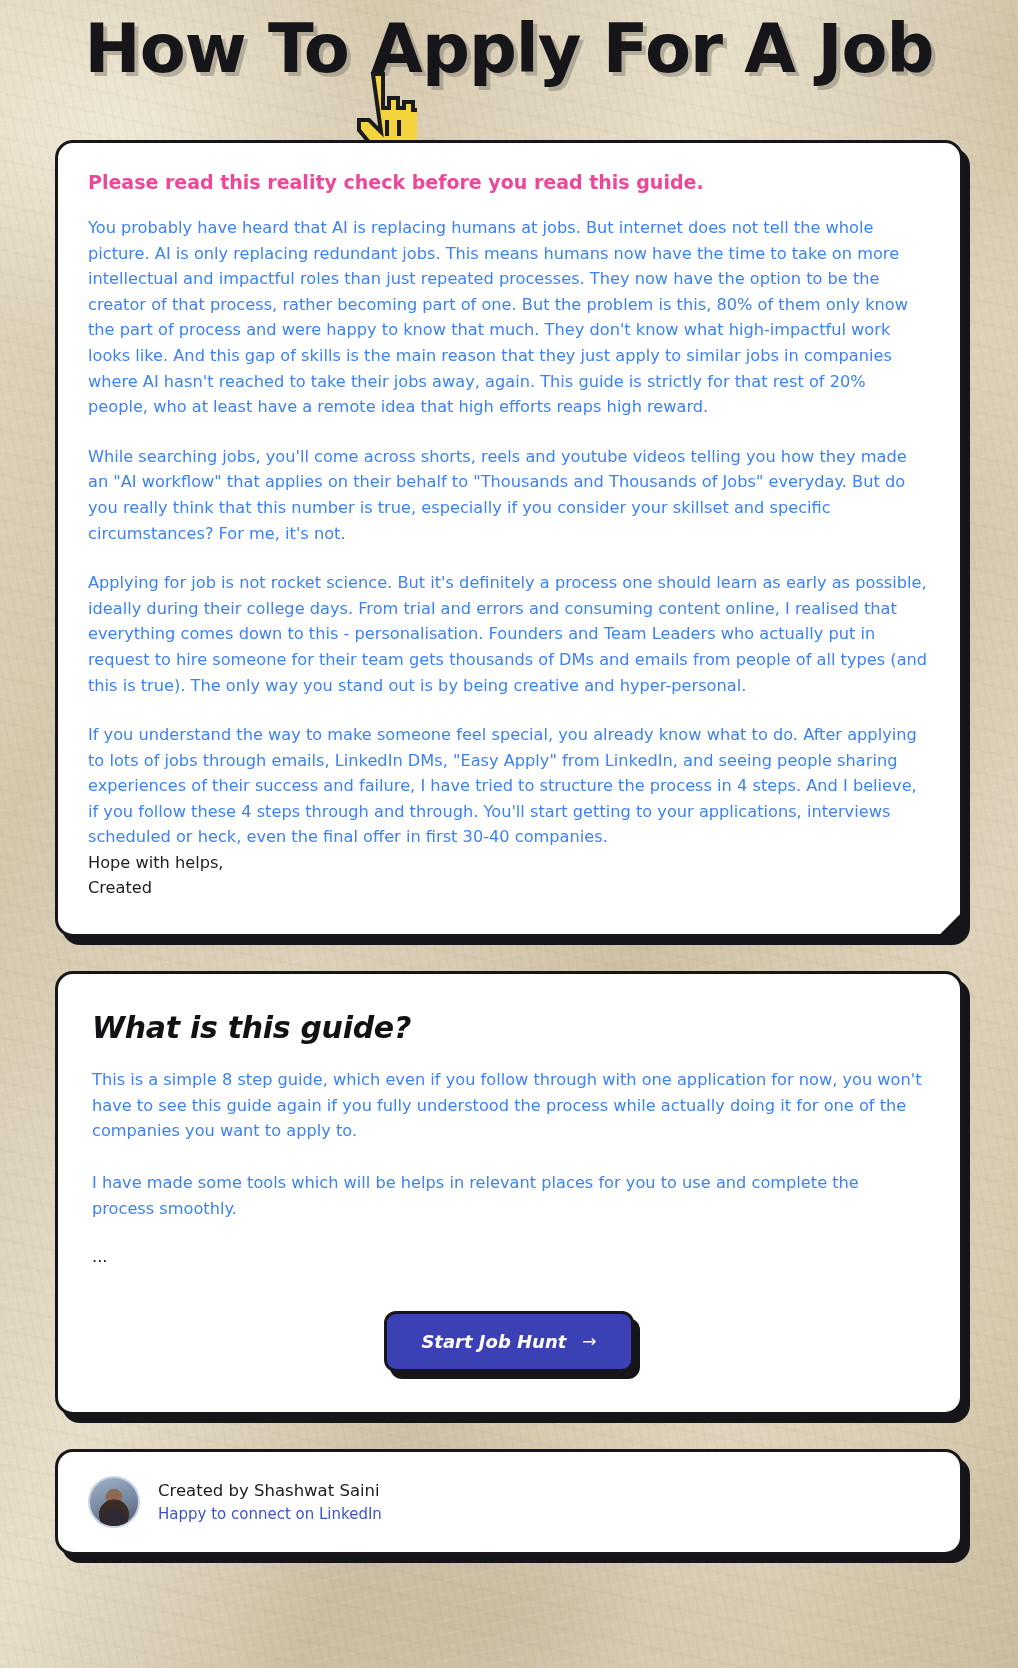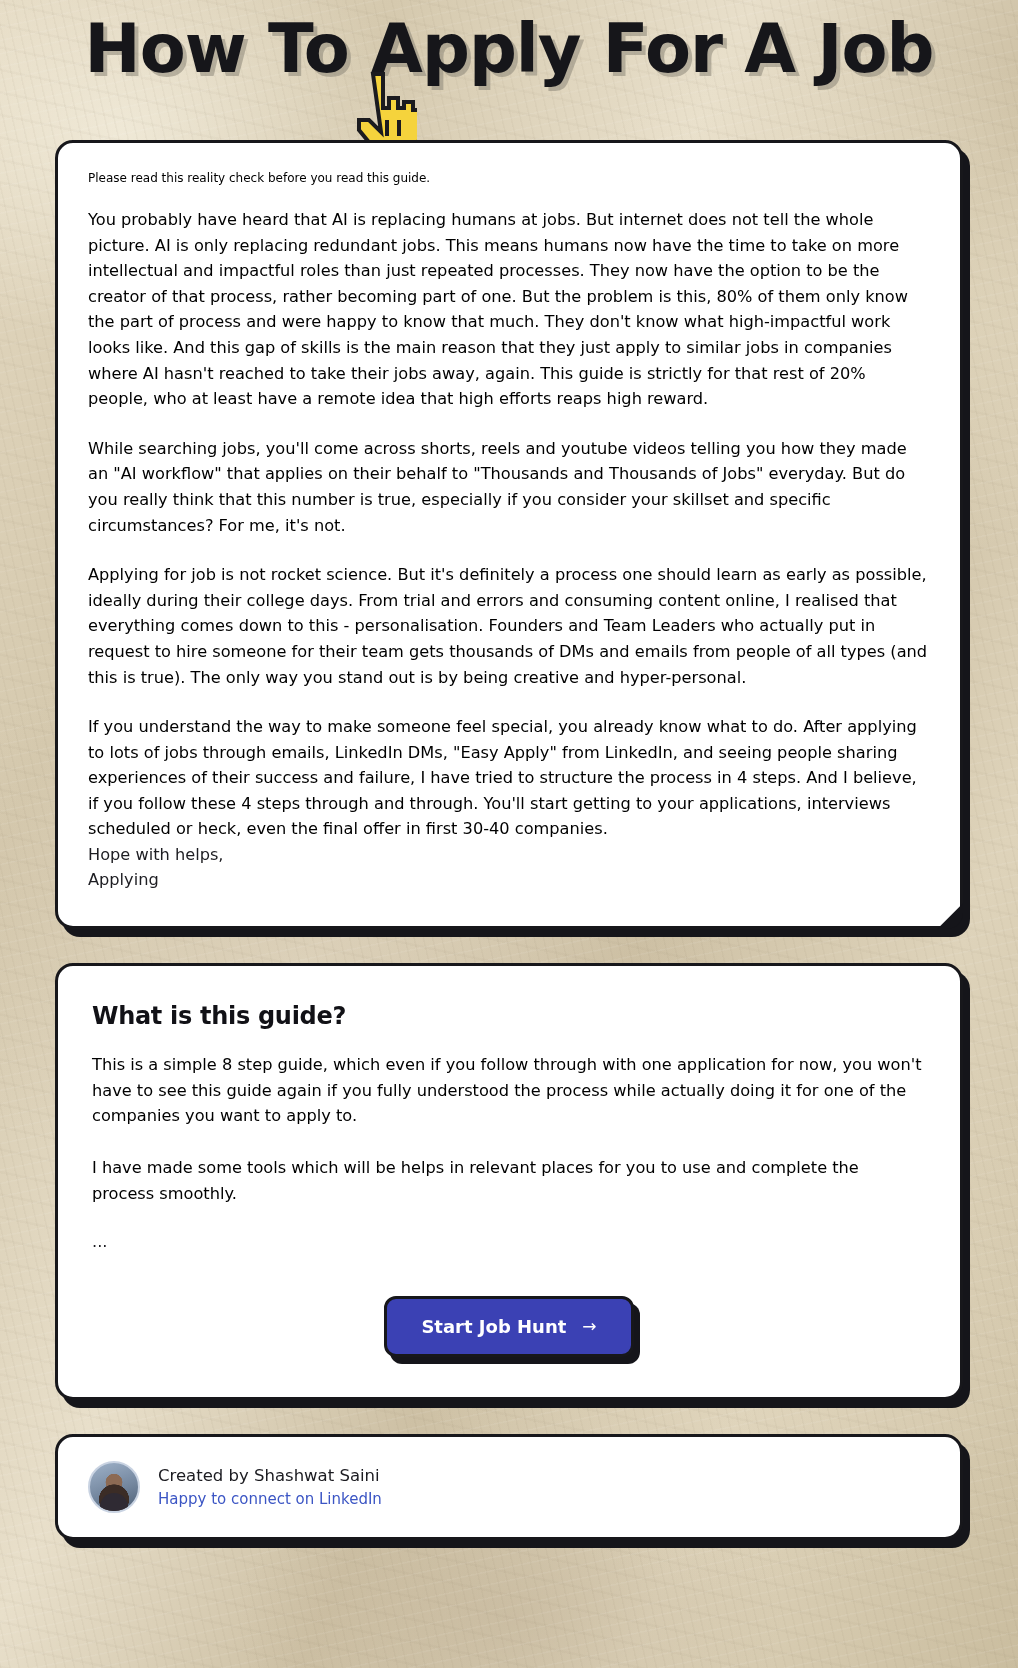--- a/index.html
+++ b/index.html
@@ -89,43 +89,44 @@
   .card.guide {
     padding: 36px 34px 34px 34px;
   }
   .card.footer {
     padding: 24px 30px;
     margin-bottom: 0;
   }
 
   .intro-heading {
     margin: 0 0 22px 0;
-    font-size: 12px;
-    font-weight: 400;
-    color: #000000;
+    font-size: 19px;
+    font-weight: 700;
+    color: #ec4899;
   }
   p.body-text {
     margin: 0 0 24px 0;
     font-size: 16.2px;
     line-height: 1.58;
-    color: #000000;
+    color: #3b82f6;
   }
   p.body-text:last-of-type { margin-bottom: 0; }
   .signoff {
     font-size: 16.2px;
     line-height: 1.55;
     color: #1d1d22;
   }
 
   .guide-heading {
     margin: 0 0 22px 0;
-    font-size: 24px;
+    font-size: 30px;
     font-weight: 800;
     color: #111116;
     letter-spacing: -0.3px;
+    font-style: italic;
   }
   .guide .body-text { margin-bottom: 26px; }
   .ellipsis {
     font-size: 16.2px;
     color: #1d1d22;
     margin: 0;
     line-height: 1.2;
   }
 
   .cta-row {
@@ -141,20 +142,21 @@
     background: #3b41b4;
     color: #ffffff;
     border: 3px solid #17171b;
     border-radius: 12px;
     box-shadow: 6px 7px 0 #15151a;
     padding: 17px 34px;
     font-size: 18px;
     font-weight: 700;
     cursor: pointer;
     font-family: "DejaVu Sans", "Liberation Sans", sans-serif;
+    font-style: italic;
   }
   .cta-arrow { font-size: 17px; font-weight: 400; }
 
   
   .footer-inner {
     display: flex;
     align-items: center;
     gap: 18px;
   }
   .avatar {
@@ -210,21 +212,21 @@
   </div>
 
   <section class="card intro">
     <h2 class="intro-heading">Please read this reality check before you read this guide.</h2>
     <p class="body-text">You probably have heard that AI is replacing humans at jobs. But internet does not tell the whole picture. AI is only replacing redundant jobs. This means humans now have the time to take on more intellectual and impactful roles than just repeated processes. They now have the option to be the creator of that process, rather becoming part of one. But the problem is this, 80% of them only know the part of process and were happy to know that much. They don't know what high-impactful work looks like. And this gap of skills is the main reason that they just apply to similar jobs in companies where AI hasn't reached to take their jobs away, again. This guide is strictly for that rest of 20% people, who at least have a remote idea that high efforts reaps high reward.</p>
     <p class="body-text">While searching jobs, you'll come across shorts, reels and youtube videos telling you how they made an "AI workflow" that applies on their behalf to "Thousands and Thousands of Jobs" everyday. But do you really think that this number is true, especially if you consider your skillset and specific circumstances? For me, it's not.</p>
     <p class="body-text">Applying for job is not rocket science. But it's definitely a process one should learn as early as possible, ideally during their college days. From trial and errors and consuming content online, I realised that everything comes down to this - personalisation. Founders and Team Leaders who actually put in request to hire someone for their team gets thousands of DMs and emails from people of all types (and this is true). The only way you stand out is by being creative and hyper-personal.</p>
     <p class="body-text">If you understand the way to make someone feel special, you already know what to do. After applying to lots of jobs through emails, LinkedIn DMs, "Easy Apply" from LinkedIn, and seeing people sharing experiences of their success and failure, I have tried to structure the process in 4 steps. And I believe, if you follow these 4 steps through and through. You'll start getting to your applications, interviews scheduled or heck, even the final offer in first 30-40 companies.</p>
     <div class="signoff">
       <div>Hope with helps,</div>
-      <div>Applying</div>
+      <div>Created</div>
     </div>
   </section>
 
   <section class="card guide">
     <h2 class="guide-heading">What is this guide?</h2>
     <p class="body-text">This is a simple 8 step guide, which even if you follow through with one application for now, you won't have to see this guide again if you fully understood the process while actually doing it for one of the companies you want to apply to.</p>
     <p class="body-text">I have made some tools which will be helps in relevant places for you to use and complete the process smoothly.</p>
     <p class="ellipsis">...</p>
 
     <div class="cta-row">

